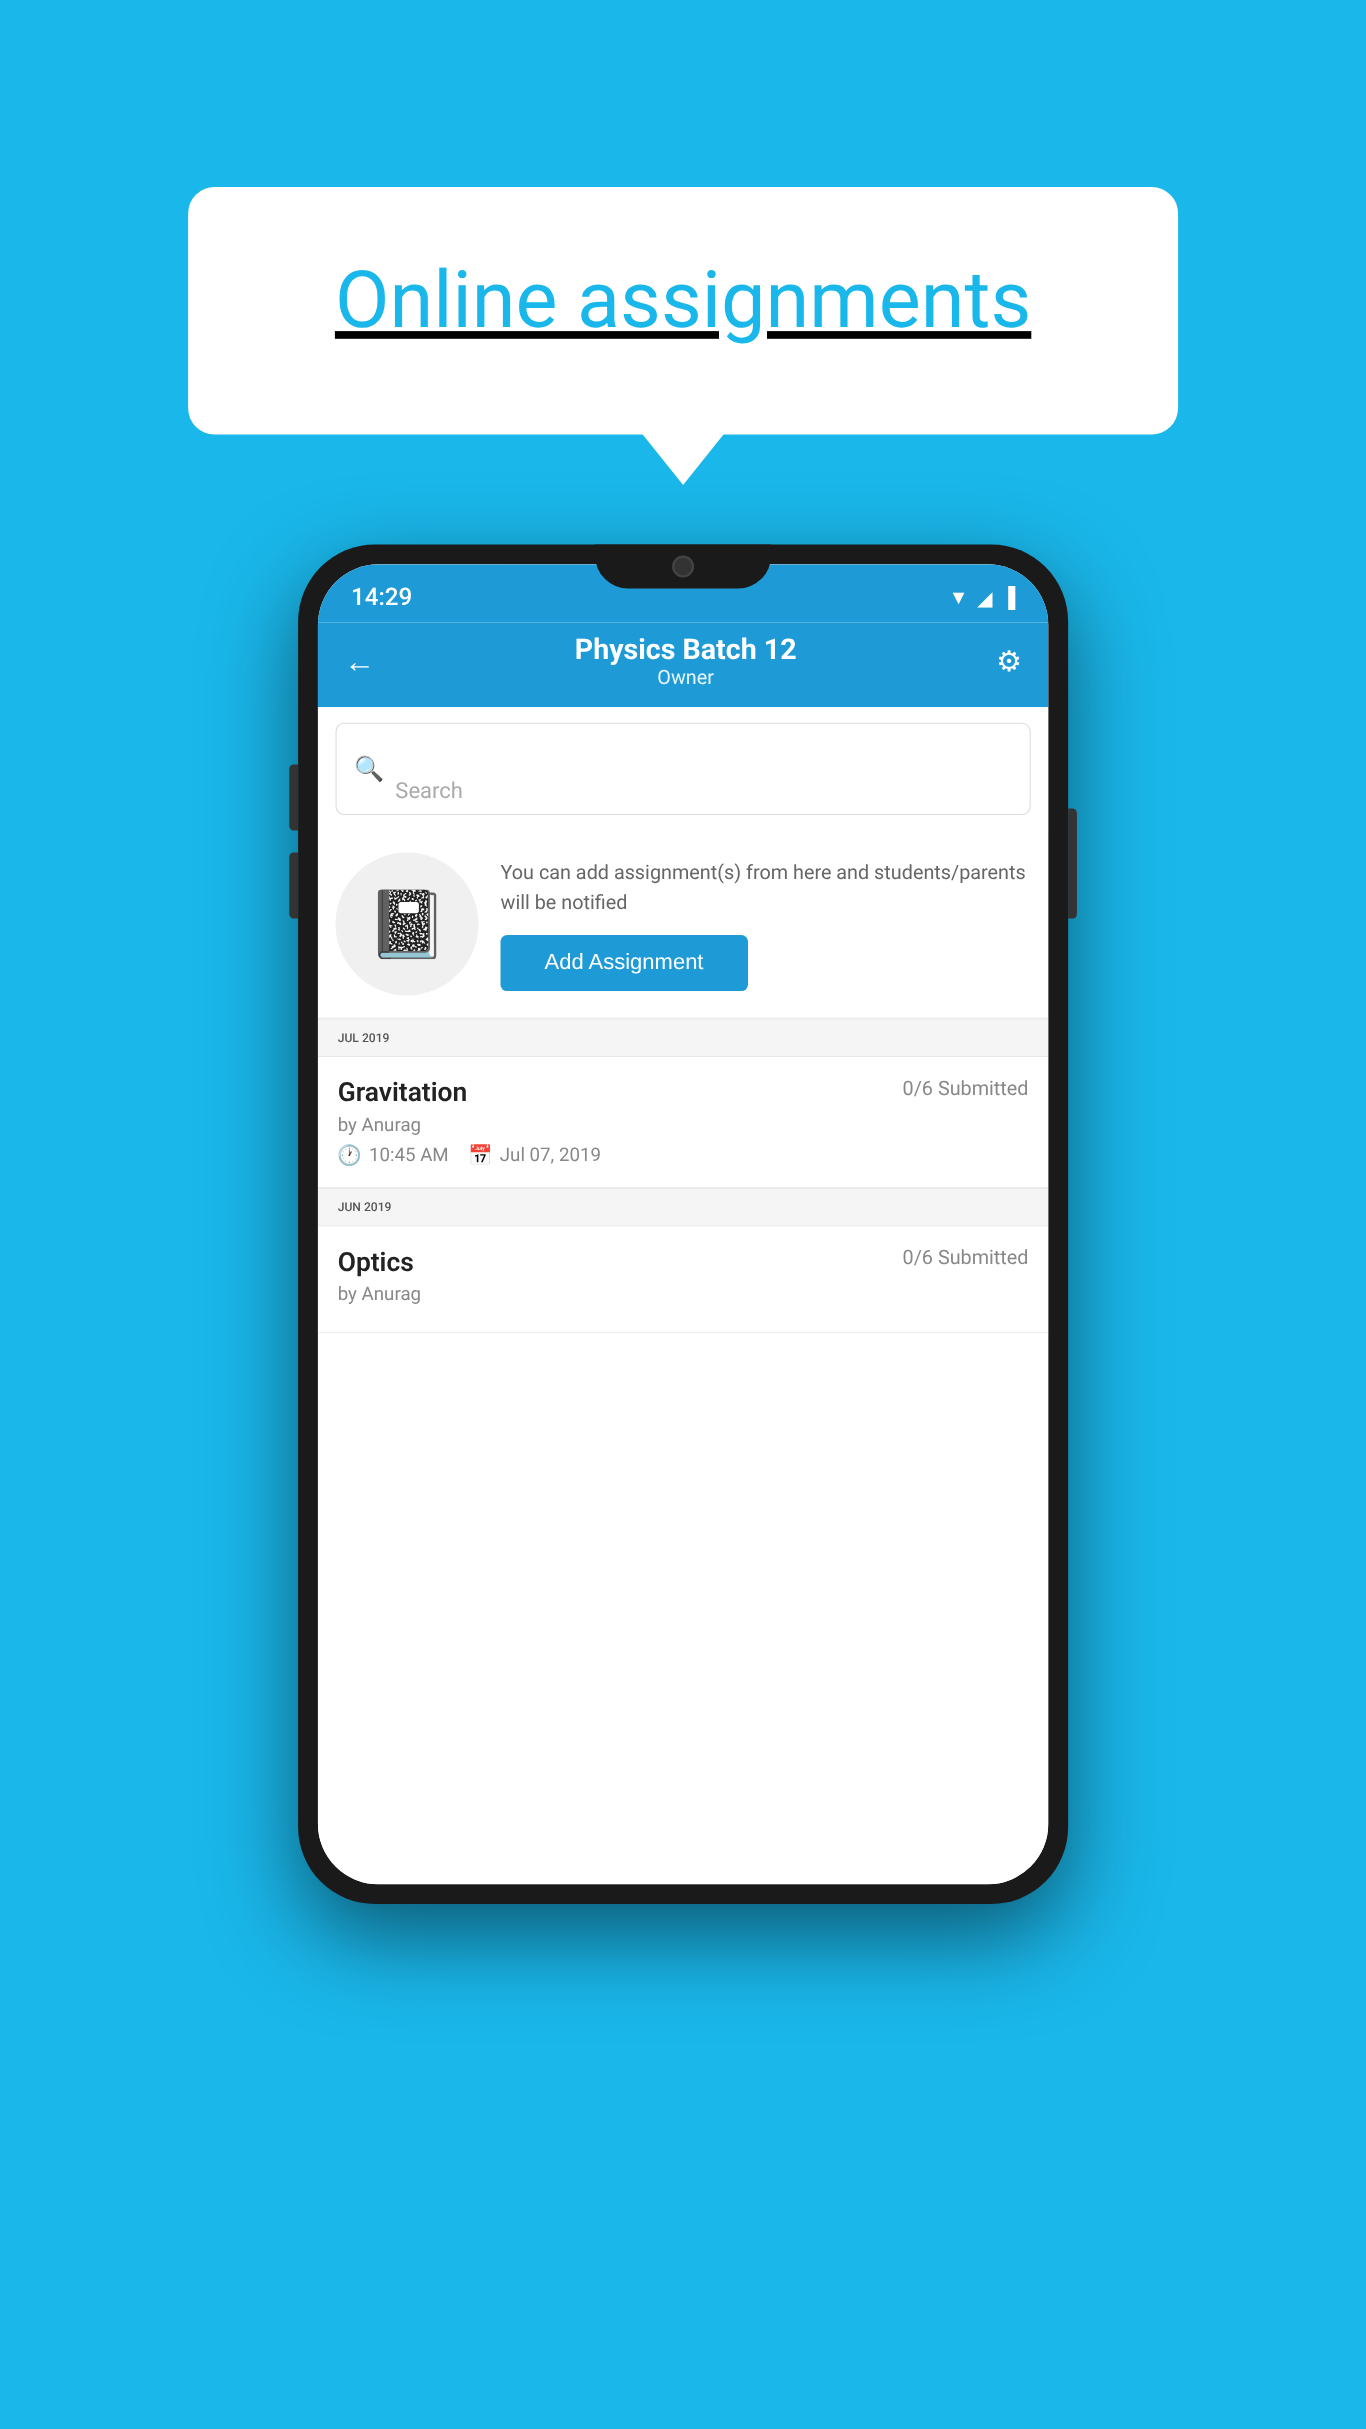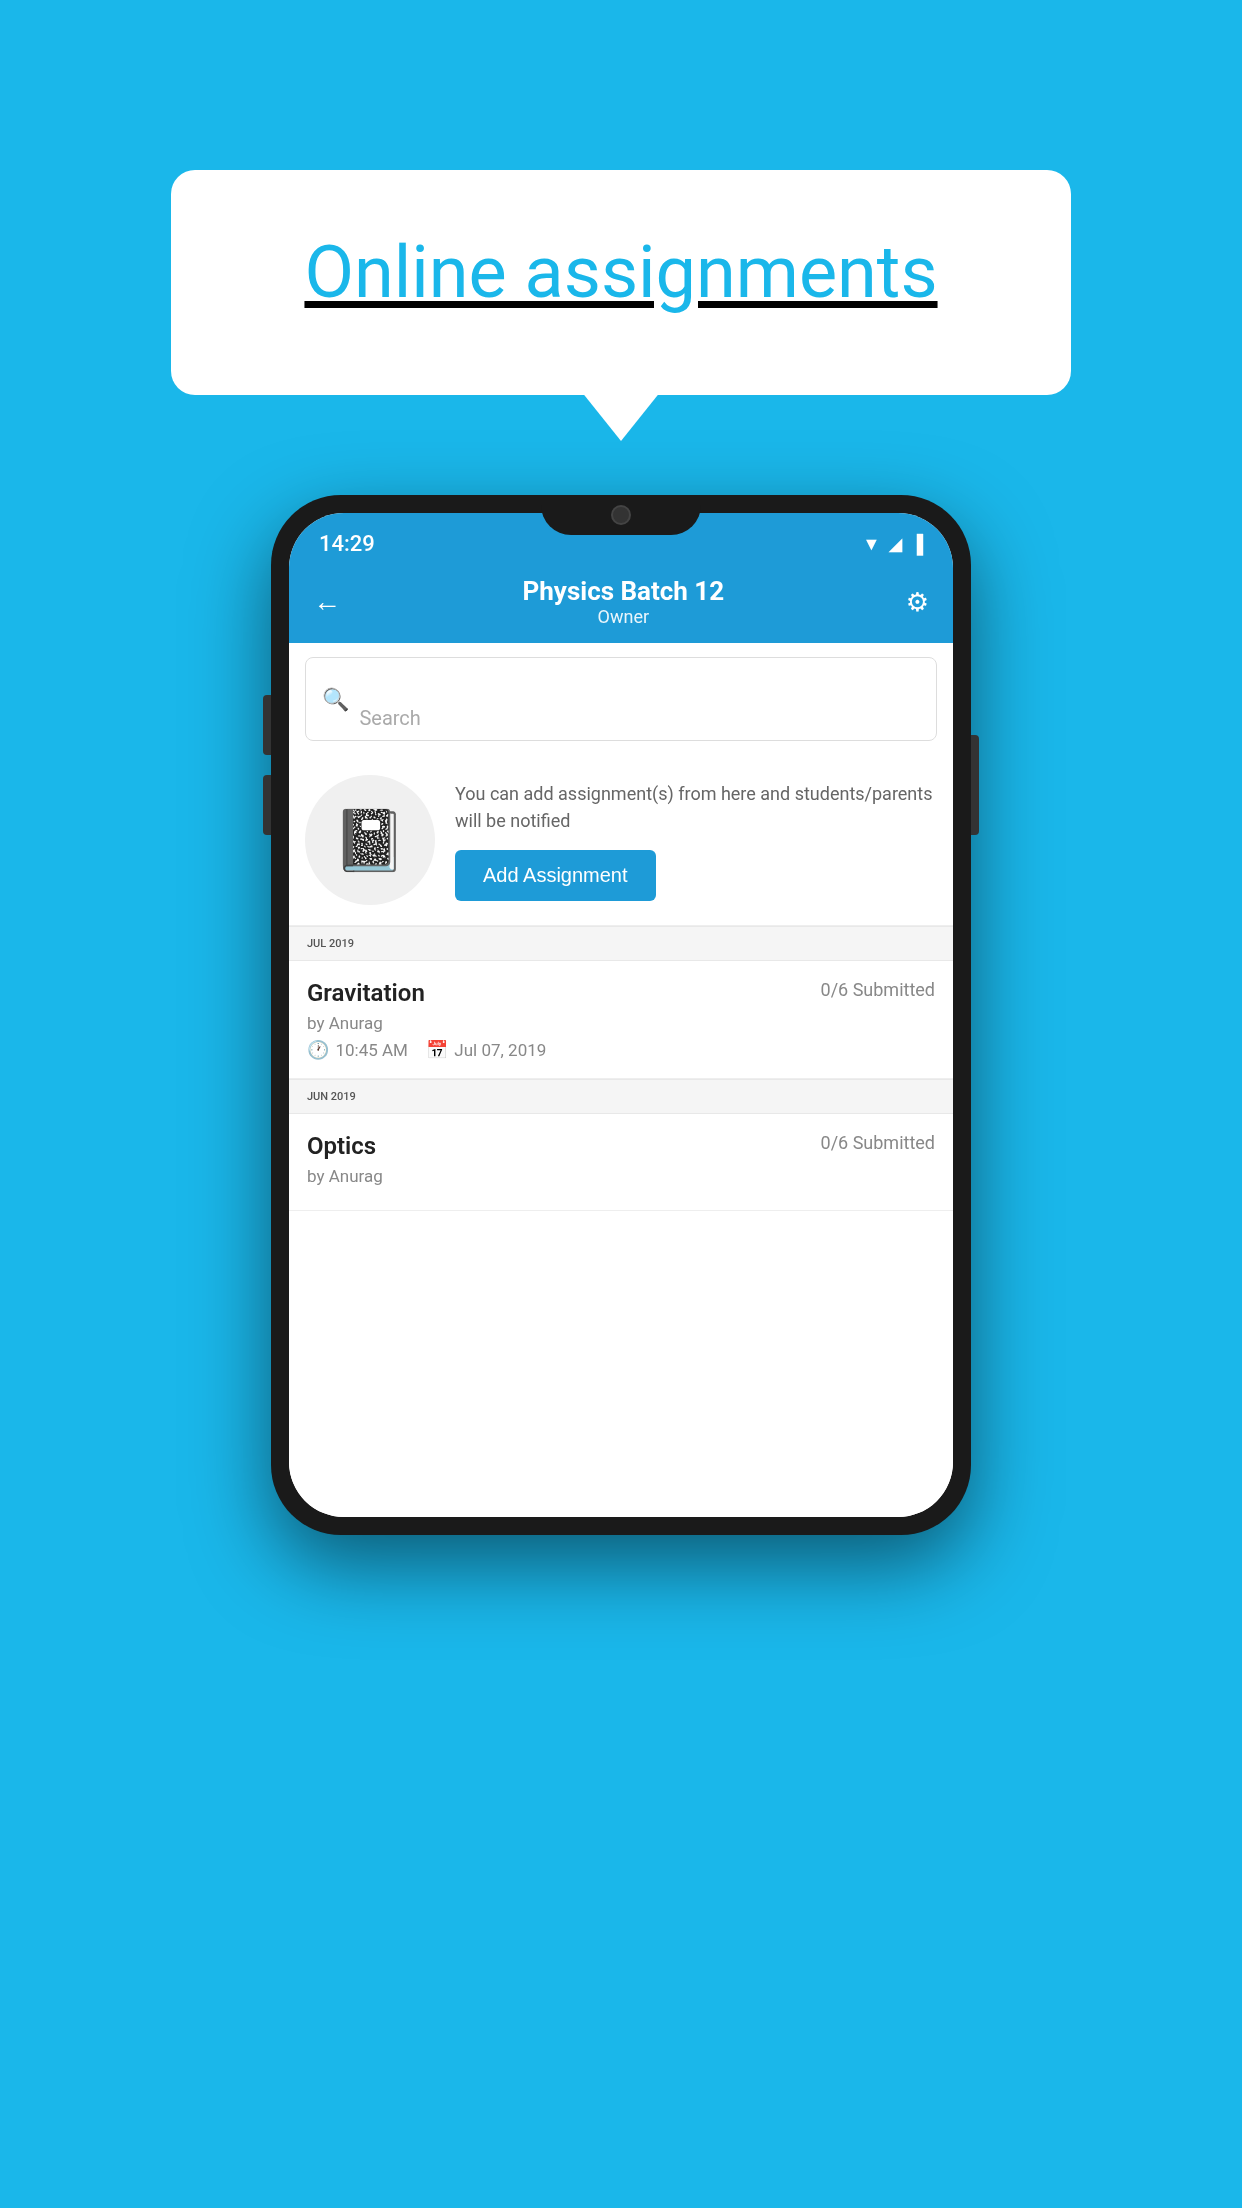--- a/index.html
+++ b/index.html
@@ -53,21 +53,21 @@
       border-left: 40px solid transparent;
       border-right: 40px solid transparent;
       border-top: 50px solid white;
     }
 
     
     .phone-container {
       margin-top: 100px;
       position: relative;
       width: 700px;
-      height: 1040px;
+      height: 1236px;
       border-radius: 12px;
     }
 
     .phone-outer {
       background: #1a1a1a;
       border-radius: 70px;
       width: 100%;
       height: 100%;
       position: relative;
       box-shadow: 0 30px 80px rgba(0,0,0,0.5);
@@ -304,21 +304,21 @@
       color: #666;
       line-height: 1.5;
       margin-bottom: 16px;
     }
 
     .add-assignment-btn {
       background: #1e9bd7;
       color: white;
       border: none;
       border-radius: 6px;
-      padding: 14px 28px;
+      padding: 14px 40px;
       font-size: 20px;
       font-weight: 500;
       cursor: pointer;
     }
 
     
     .section-header {
       background: #f5f5f5;
       padding: 10px 18px;
       font-size: 11px;

